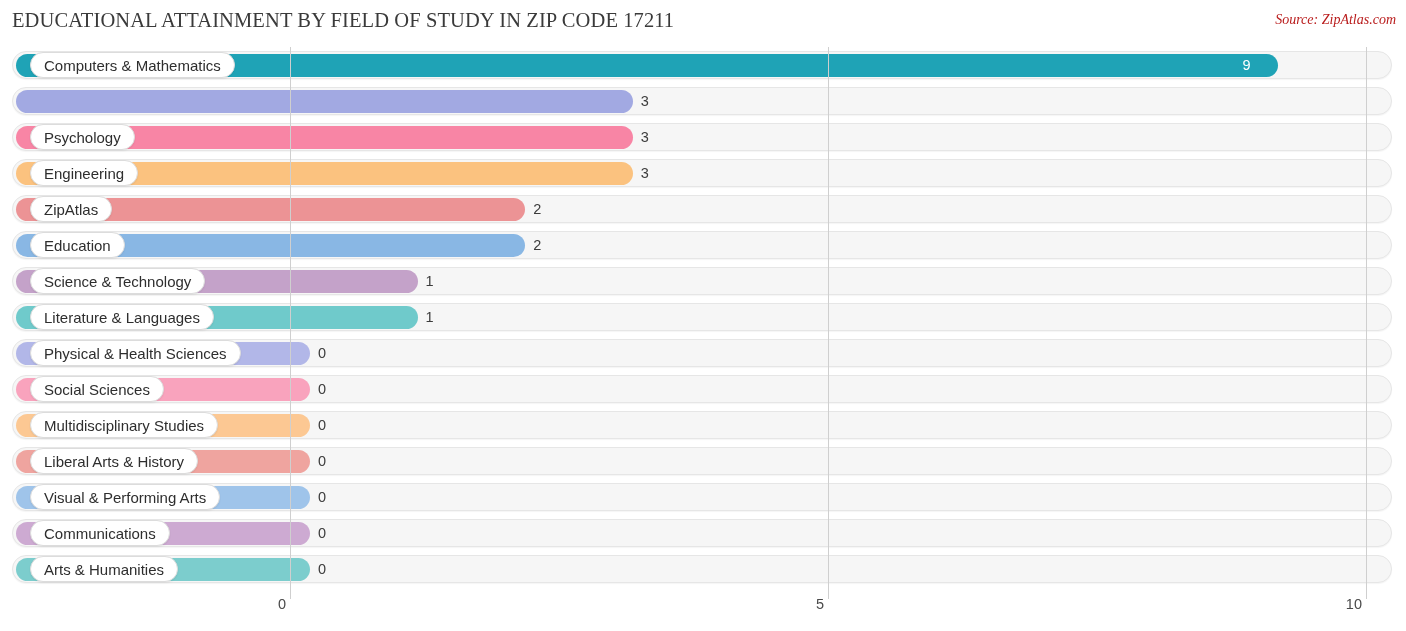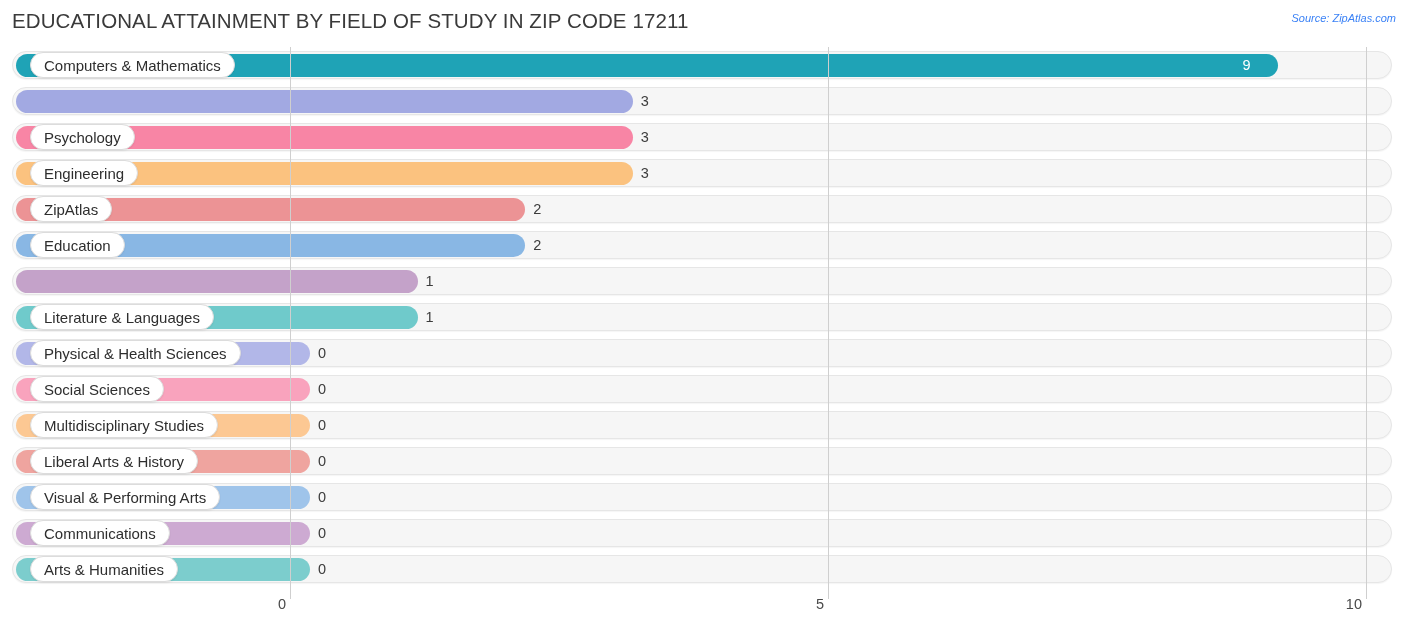--- a/index.html
+++ b/index.html
@@ -13,37 +13,38 @@
     font-family: "Liberation Sans", sans-serif;
     overflow: hidden;
     position: relative;
   }
 
   
   .header {
     position: absolute;
     top: 0; left: 0; right: 0;
     height: 42px;
+    font-family: Liberation Serif, serif;
   }
   .chart-title {
     position: absolute;
     left: 12px;
     top: 9px;
     font-size: 20.5px;
     letter-spacing: 0.1px;
     color: #3a3a3a;
     white-space: nowrap;
   }
   .source-note {
     position: absolute;
     right: 10px;
     top: 12px;
-    font-size: 11px;
+    font-size: 14px;
     font-style: italic;
-    color: #3b82f6;
+    color: #b91c1c;
     white-space: nowrap;
   }
 
   
   .plot {
     position: absolute;
     left: 0;
     top: 47px;
     width: 1406px;
     height: 552px;
@@ -210,20 +211,23 @@
         <div class="track"></div>
         <div class="bar" style="width: 509.2px; background: rgb(137, 183, 228);"></div>
         <div class="label-pill">
           <span>Education</span>
         </div>
         <div class="value-out" style="left: 533.2px;">2</div>
       </div>
       <div class="row">
         <div class="track"></div>
         <div class="bar" style="width: 401.6px; background: rgb(196, 162, 201);"></div>
+        <div class="label-pill">
+          <span>Science &amp; Technology</span>
+        </div>
         <div class="value-out" style="left: 425.6px;">1</div>
       </div>
       <div class="row">
         <div class="track"></div>
         <div class="bar" style="width: 401.6px; background: rgb(111, 202, 203);"></div>
         <div class="label-pill">
           <span>Literature &amp; Languages</span>
         </div>
         <div class="value-out" style="left: 425.6px;">1</div>
       </div>

